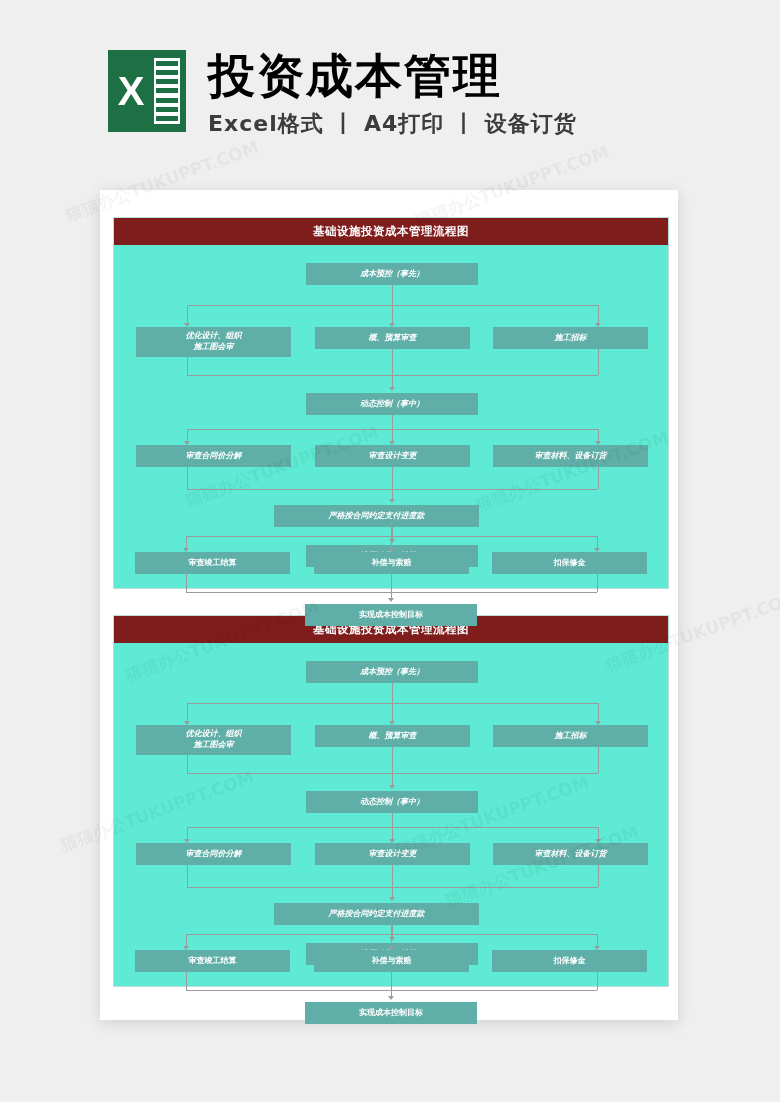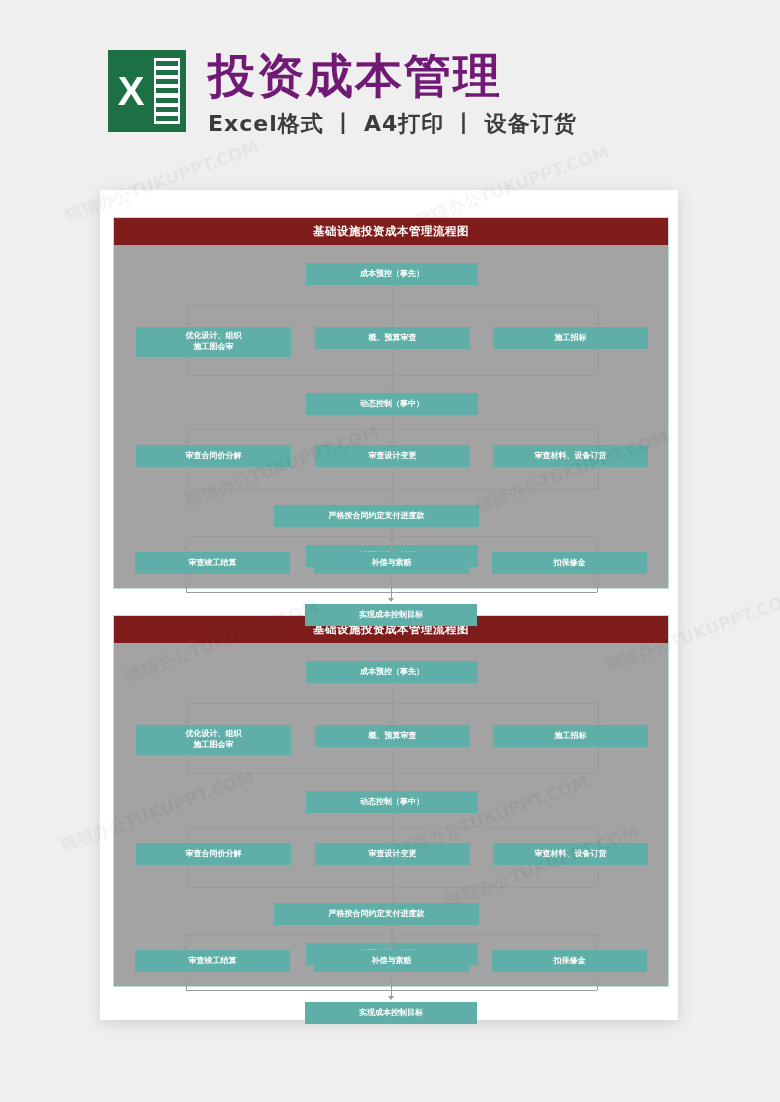--- a/index.html
+++ b/index.html
@@ -68,21 +68,21 @@
 
   .banner-text {
     margin-left: 22px;
     display: flex;
     flex-direction: column;
     justify-content: center;
   }
   .banner-title {
     font-size: 47px;
     font-weight: bold;
-    color: #701a75;
+    color: #000000;
     letter-spacing: 2px;
     line-height: 1.05;
     font-family: "DejaVu Sans", "Liberation Sans", sans-serif;
   }
   .banner-sub {
     margin-top: 9px;
     font-size: 22px;
     font-weight: bold;
     color: #3c3c3c;
     letter-spacing: 1px;
@@ -120,21 +120,22 @@
     display: flex;
     align-items: center;
     justify-content: center;
     letter-spacing: 0.5px;
     font-family: "DejaVu Sans", "Liberation Sans", sans-serif;
   }
 
   .chart-body {
     position: relative;
     height: 343px;
-    background: #a3a3a3;
+    background: #5eead4;
+    font-style: italic;
   }
 
   
   .node {
     position: absolute;
     background: #5FAFA8;
     color: #ffffff;
     font-size: 8px;
     font-weight: bold;
     display: flex;

